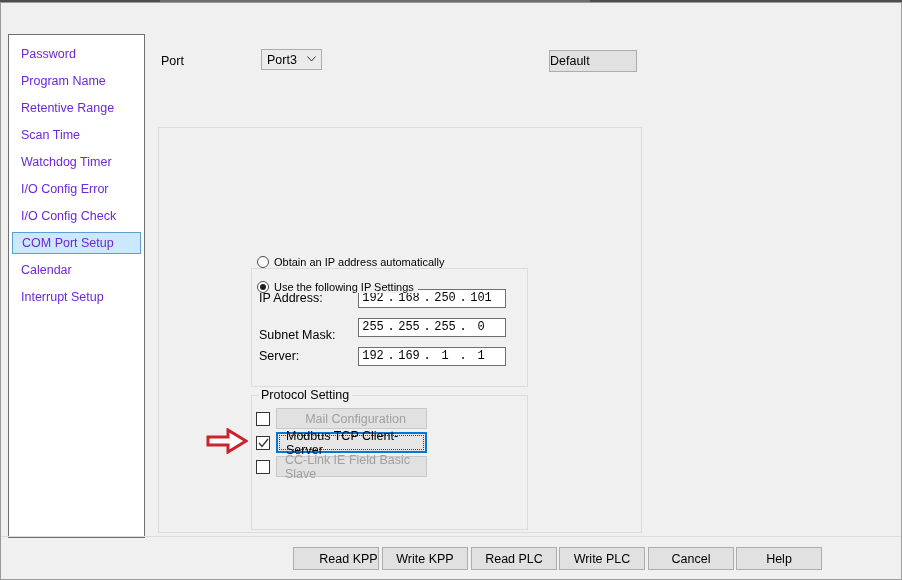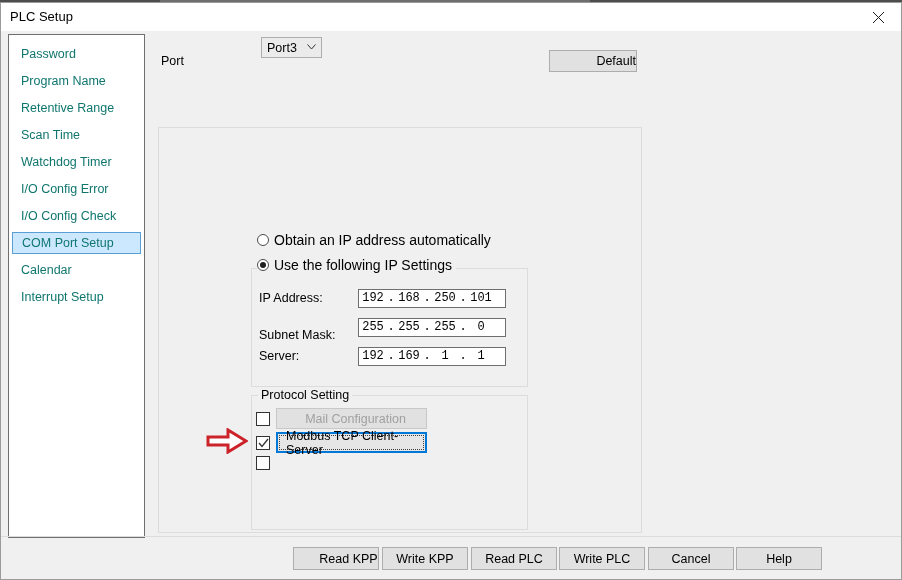--- a/index.html
+++ b/index.html
@@ -81,39 +81,39 @@
   }
   .side-item {
     position: absolute;
     left: 3px;
     width: 129px;
     height: 22px;
     line-height: 22px;
     padding-left: 9px;
     box-sizing: border-box;
     font-size: 12.5px;
-    color: #0f766e;
+    color: #6d28d9;
     white-space: nowrap;
     cursor: default;
   }
   .side-item.selected {
     background: #cce8ff;
     border: 1px solid #5a9fd4;
     line-height: 20px;
   }
 
   
   #port-label {
     position: absolute;
     left: 160px; top: 51px;
     font-size: 12.5px;
   }
   #port-select {
     position: absolute;
-    left: 260px; top: 34px;
+    left: 260px; top: 46px;
     width: 61px; height: 21px;
     background: #ebebeb;
     border: 1px solid #adadad;
     box-sizing: border-box;
     font-size: 12.5px;
     cursor: default;
   }
   #port-select-value {
     position: absolute;
     left: 5px; top: 2px;
@@ -128,21 +128,21 @@
   #default-btn {
     position: absolute;
     left: 548px; top: 47px;
     width: 88px; height: 22px;
     background: #e1e1e1;
     border: 1px solid #adadad;
     box-sizing: border-box;
     font-size: 12.5px;
     display: flex;
     align-items: center;
-    justify-content: flex-end;
+    justify-content: flex-start;
     cursor: default;
   }
 
   
   #main-panel {
     position: absolute;
     left: 157px; top: 124px;
     width: 484px; height: 406px;
     border: 1px solid #dcdcdc;
     box-sizing: border-box;
@@ -157,21 +157,22 @@
     border: 1px solid #dcdcdc;
     box-sizing: border-box;
   }
 
   .radio-row {
     position: absolute;
     display: flex;
     align-items: center;
     cursor: default;
     white-space: nowrap;
-    font-size: 14px;
+    font-size: 11px;
+    margin-top: 24px;
   }
   #radio-auto { left: 256px; top: 229px; }
   #radio-static {
     left: 256px; top: 254px;
     background: #f0f0f0;
     padding-right: 4px;
     z-index: 3;
   }
   .radio-circle {
     width: 12px; height: 12px;
@@ -317,29 +318,20 @@
   }
 </style>
 </head>
 <body>
 
 <div id="bg-strip"></div>
 <div id="bg-strip-inner"></div>
 
 <div id="dialog">
 
-  <div id="titlebar">
-    <div id="title-text">PLC Setup</div>
-    <div id="close-btn">
-      <svg width="13" height="13" viewBox="0 0 13 13">
-        <line x1="1" y1="1" x2="12" y2="12" stroke="#1a1a1a" stroke-width="1"></line>
-        <line x1="12" y1="1" x2="1" y2="12" stroke="#1a1a1a" stroke-width="1"></line>
-      </svg>
-    </div>
-  </div>
 
   <div id="sidebar">
       <div class="side-item" style="top: 8px;"><span>Password</span></div>
       <div class="side-item" style="top: 35px;"><span>Program Name</span></div>
       <div class="side-item" style="top: 62px;"><span>Retentive Range</span></div>
       <div class="side-item" style="top: 89px;"><span>Scan Time</span></div>
       <div class="side-item" style="top: 116px;"><span>Watchdog Timer</span></div>
       <div class="side-item" style="top: 143px;"><span>I/O Config Error</span></div>
       <div class="side-item" style="top: 170px;"><span>I/O Config Check</span></div>
       <div class="side-item selected" style="top: 197px;"><span>COM Port Setup</span></div>
@@ -419,20 +411,23 @@
           <svg width="11" height="11" viewBox="0 0 11 11">
             <polyline points="1,5 4,8.5 10,1" fill="none" stroke="#333333" stroke-width="1.3"></polyline>
           </svg>
         </span>
         <div class="proto-btn active">
           <span>Modbus TCP Client-Server</span>
         </div>
       </div>
       <div class="proto-row" style="top: 453px;">
         <span class="proto-check"></span>
+        <div class="proto-btn">
+          <span>CC-Link IE Field Basic Slave</span>
+        </div>
       </div>
     </div>
 
   <svg id="red-arrow" viewBox="0 0 42 26">
     <polygon points="2,9 22,9 22,2 40,13 22,24 22,17 2,17" fill="#ffffff" stroke="#cc2229" stroke-width="3" stroke-linejoin="miter"></polygon>
   </svg>
 
   <div id="sep-line"></div>
   <div id="footer-buttons">
       <div class="bottom-btn" style="left: 292px; padding-left: 25px;">

